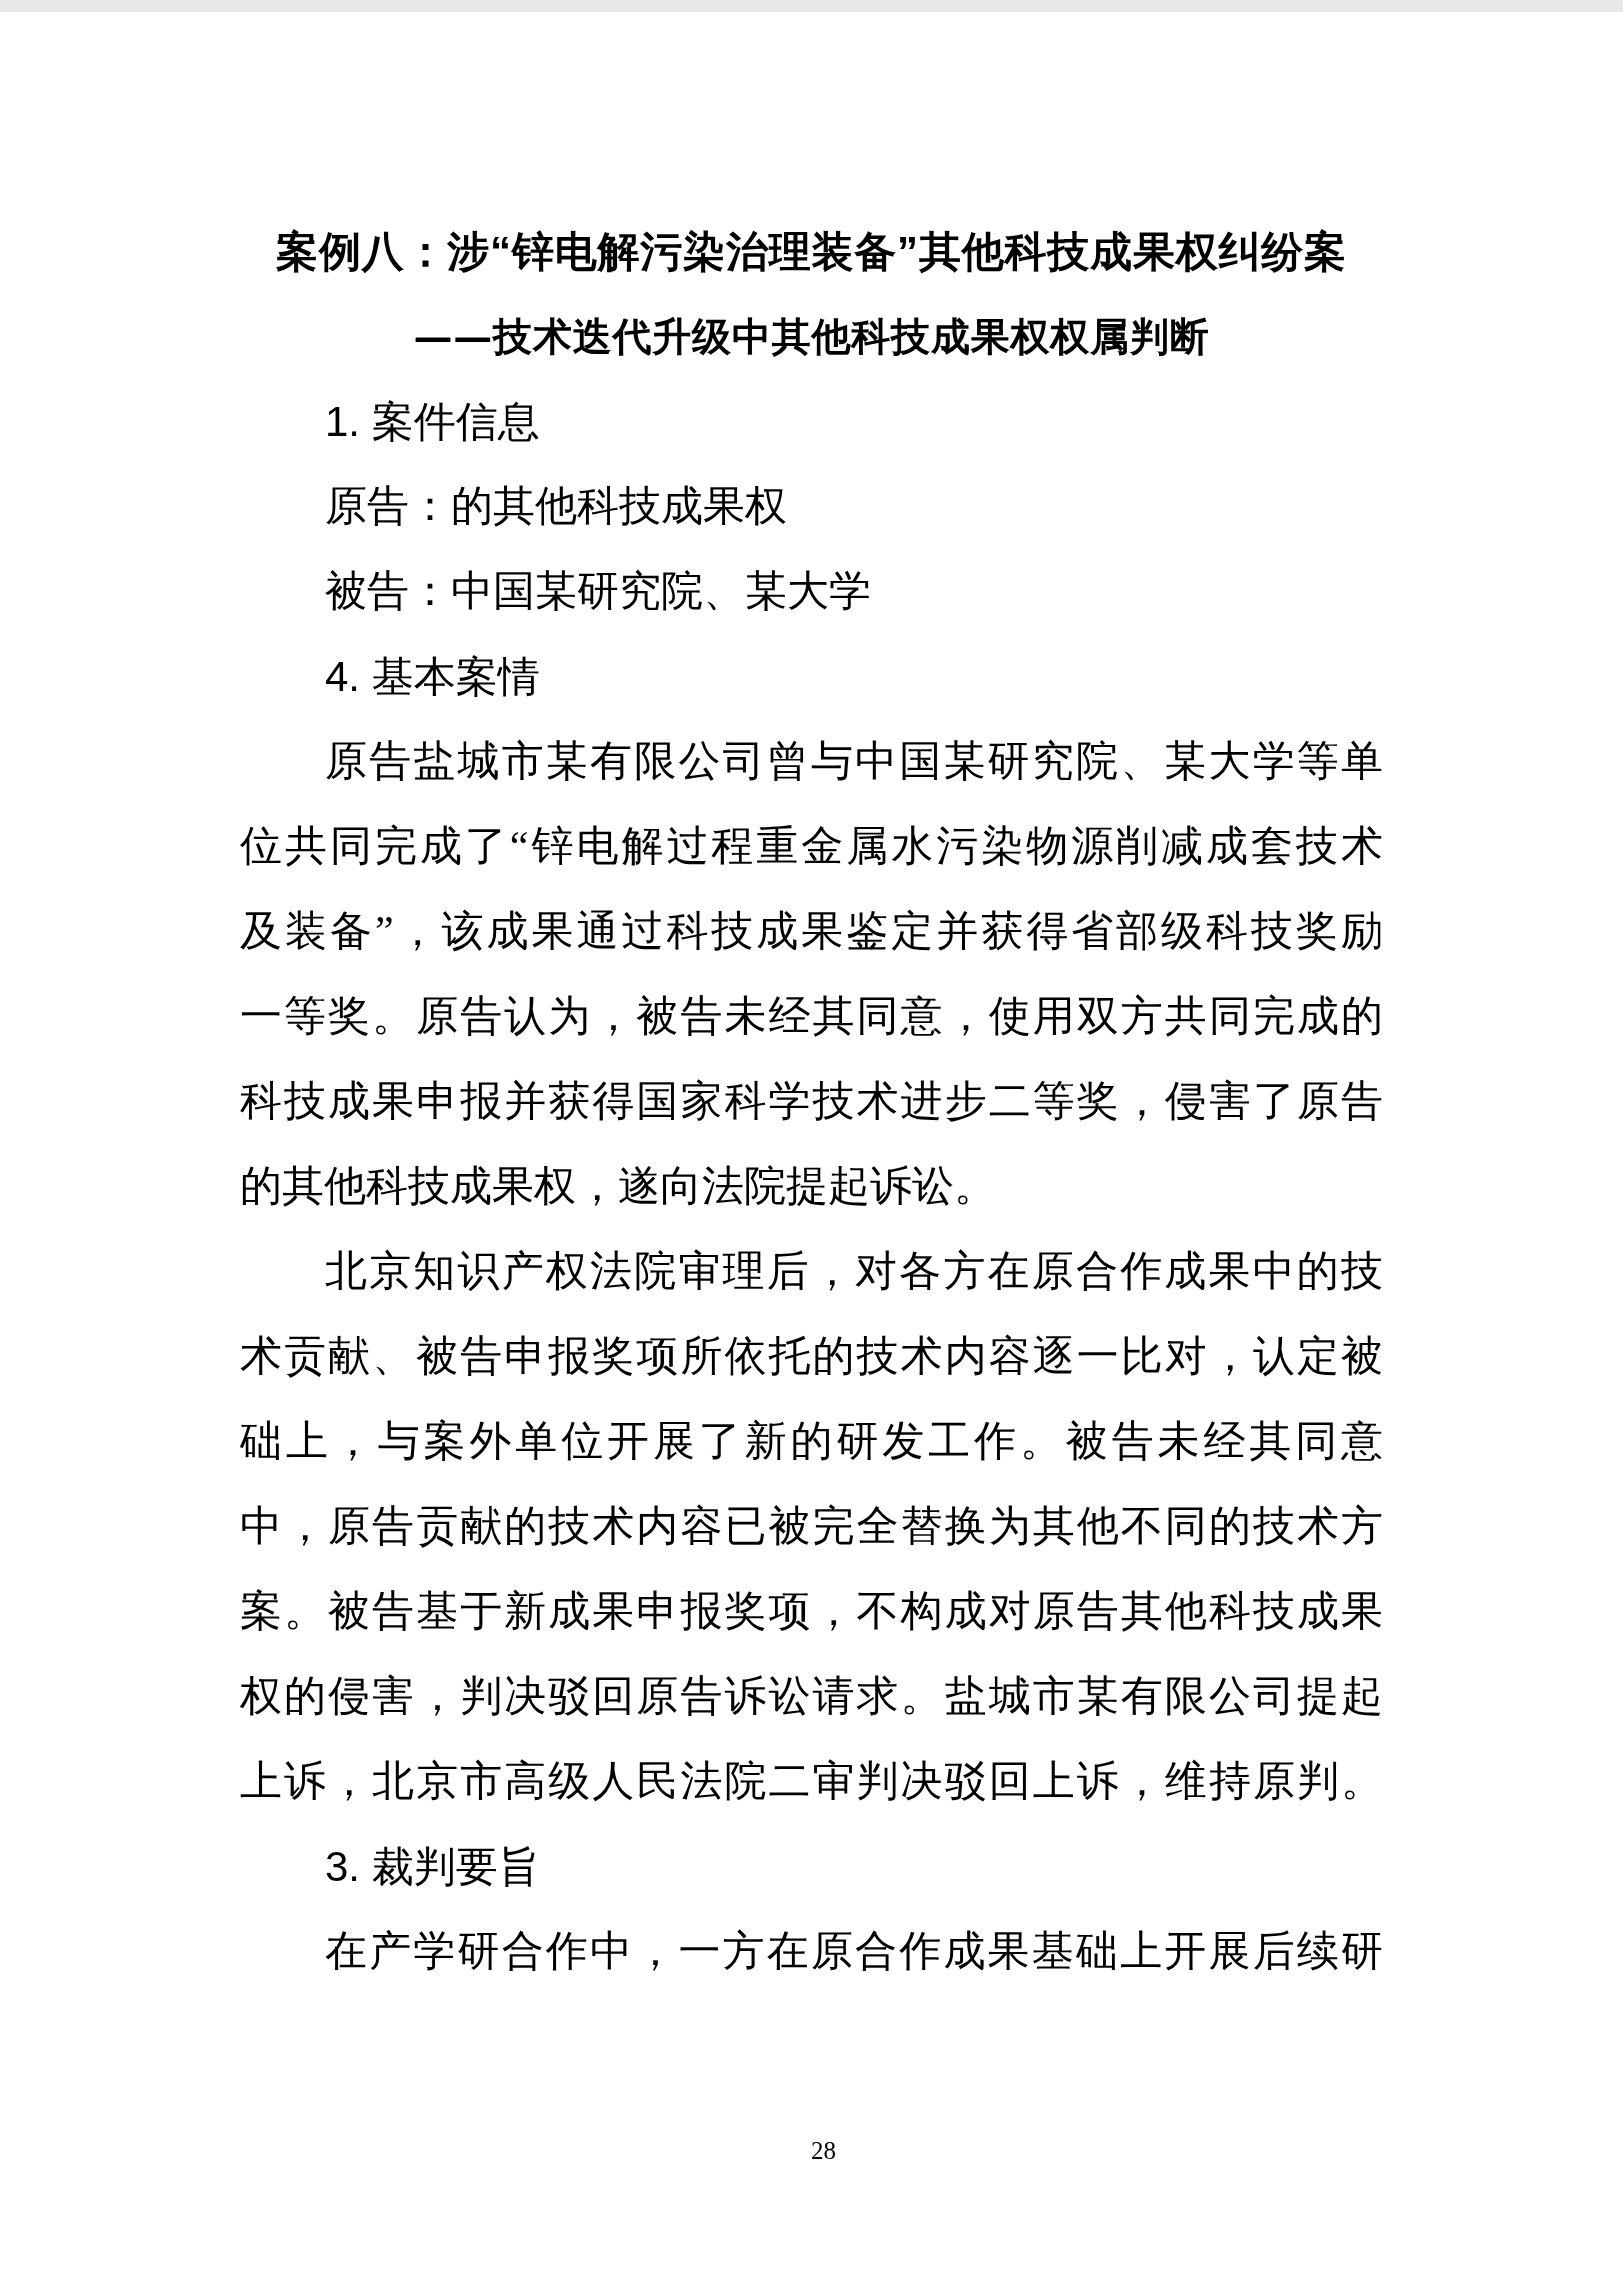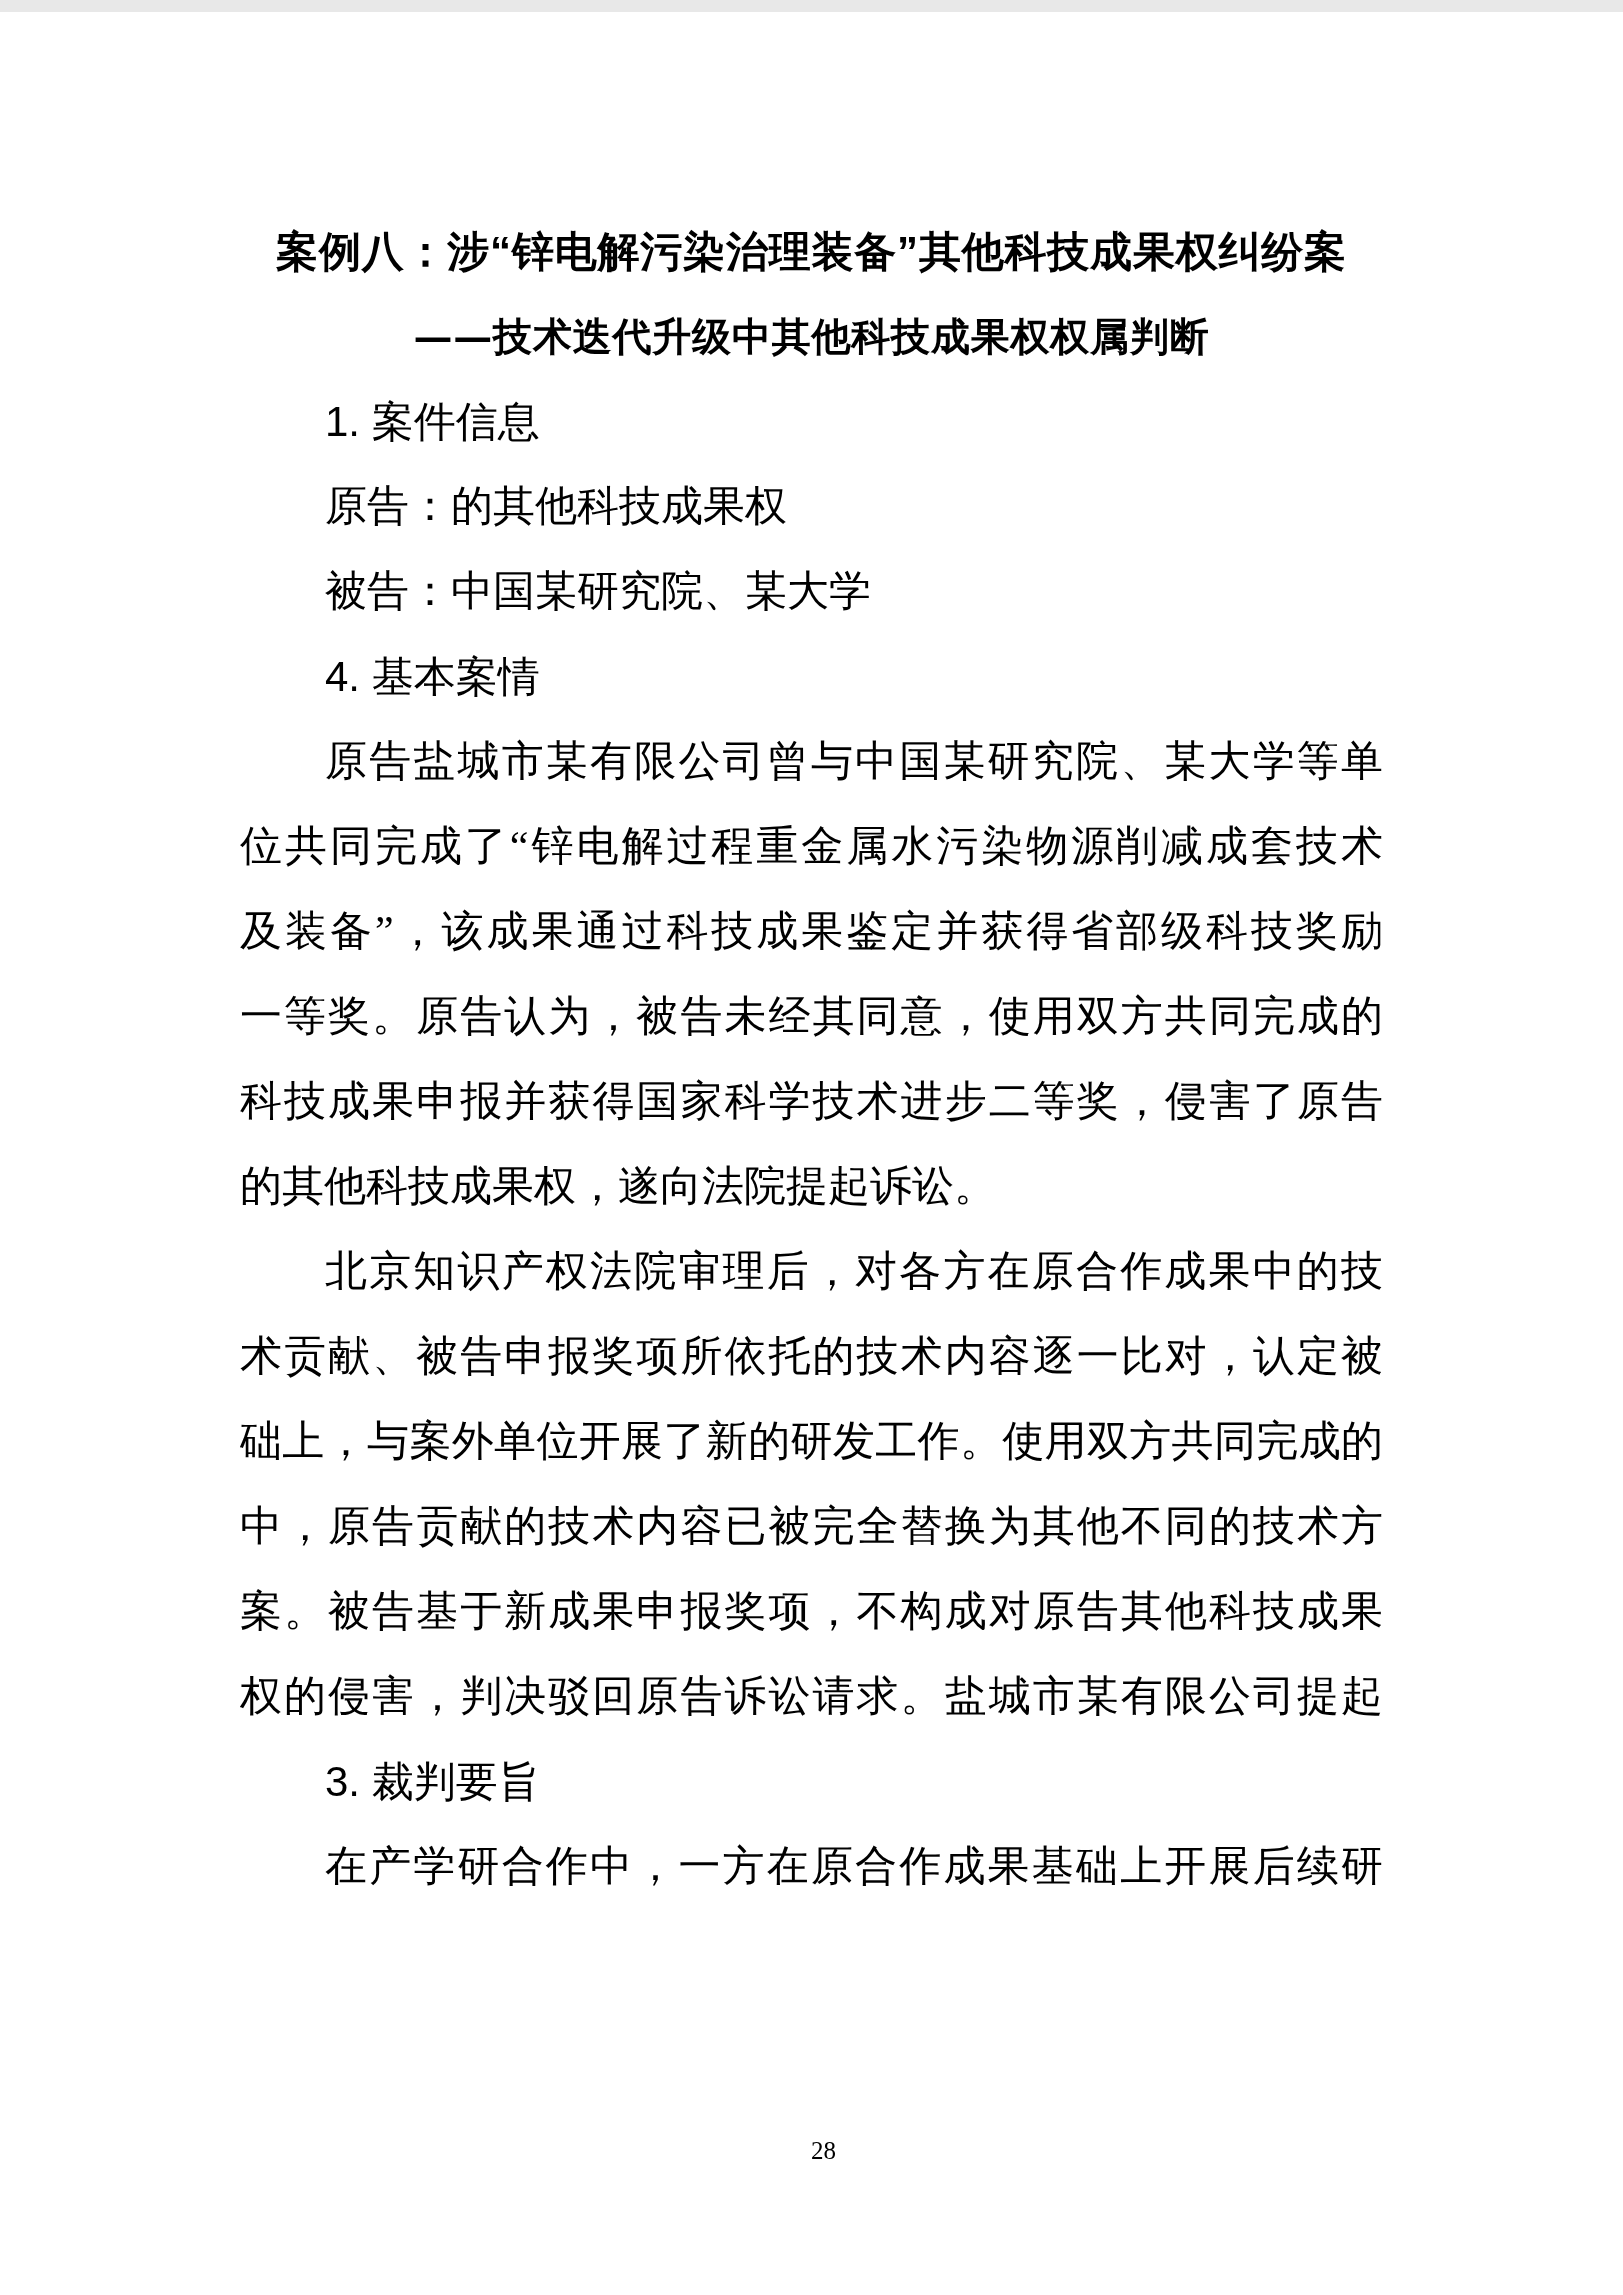--- a/index.html
+++ b/index.html
@@ -92,24 +92,25 @@
 
     <div class="line body-line just indent">原告盐城市某有限公司曾与中国某研究院、某大学等单</div>
     <div class="line body-line just">位共同完成了“锌电解过程重金属水污染物源削减成套技术</div>
     <div class="line body-line just">及装备”，该成果通过科技成果鉴定并获得省部级科技奖励</div>
     <div class="line body-line just">一等奖。原告认为，被告未经其同意，使用双方共同完成的</div>
     <div class="line body-line just">科技成果申报并获得国家科学技术进步二等奖，侵害了原告</div>
     <div class="line body-line">的其他科技成果权，遂向法院提起诉讼。</div>
 
     <div class="line body-line just indent">北京知识产权法院审理后，对各方在原合作成果中的技</div>
     <div class="line body-line just">术贡献、被告申报奖项所依托的技术内容逐一比对，认定被</div>
-    <div class="line body-line just">础上，与案外单位开展了新的研发工作。使用双方共同完成的</div>
+    <div class="line body-line just">础上，与案外单位开展了新的研发工作。被告未经其同意</div>
     <div class="line body-line just">中，原告贡献的技术内容已被完全替换为其他不同的技术方</div>
     <div class="line body-line just">案。被告基于新成果申报奖项，不构成对原告其他科技成果</div>
     <div class="line body-line just">权的侵害，判决驳回原告诉讼请求。盐城市某有限公司提起</div>
+    <div class="line body-line just">上诉，北京市高级人民法院二审判决驳回上诉，维持原判。</div>
 
     <div class="line heading">3. 裁判要旨</div>
 
     <div class="line body-line just indent">在产学研合作中，一方在原合作成果基础上开展后续研</div>
 
   </div>
 
   <div class="pagenum">28</div>
 </div>
 

